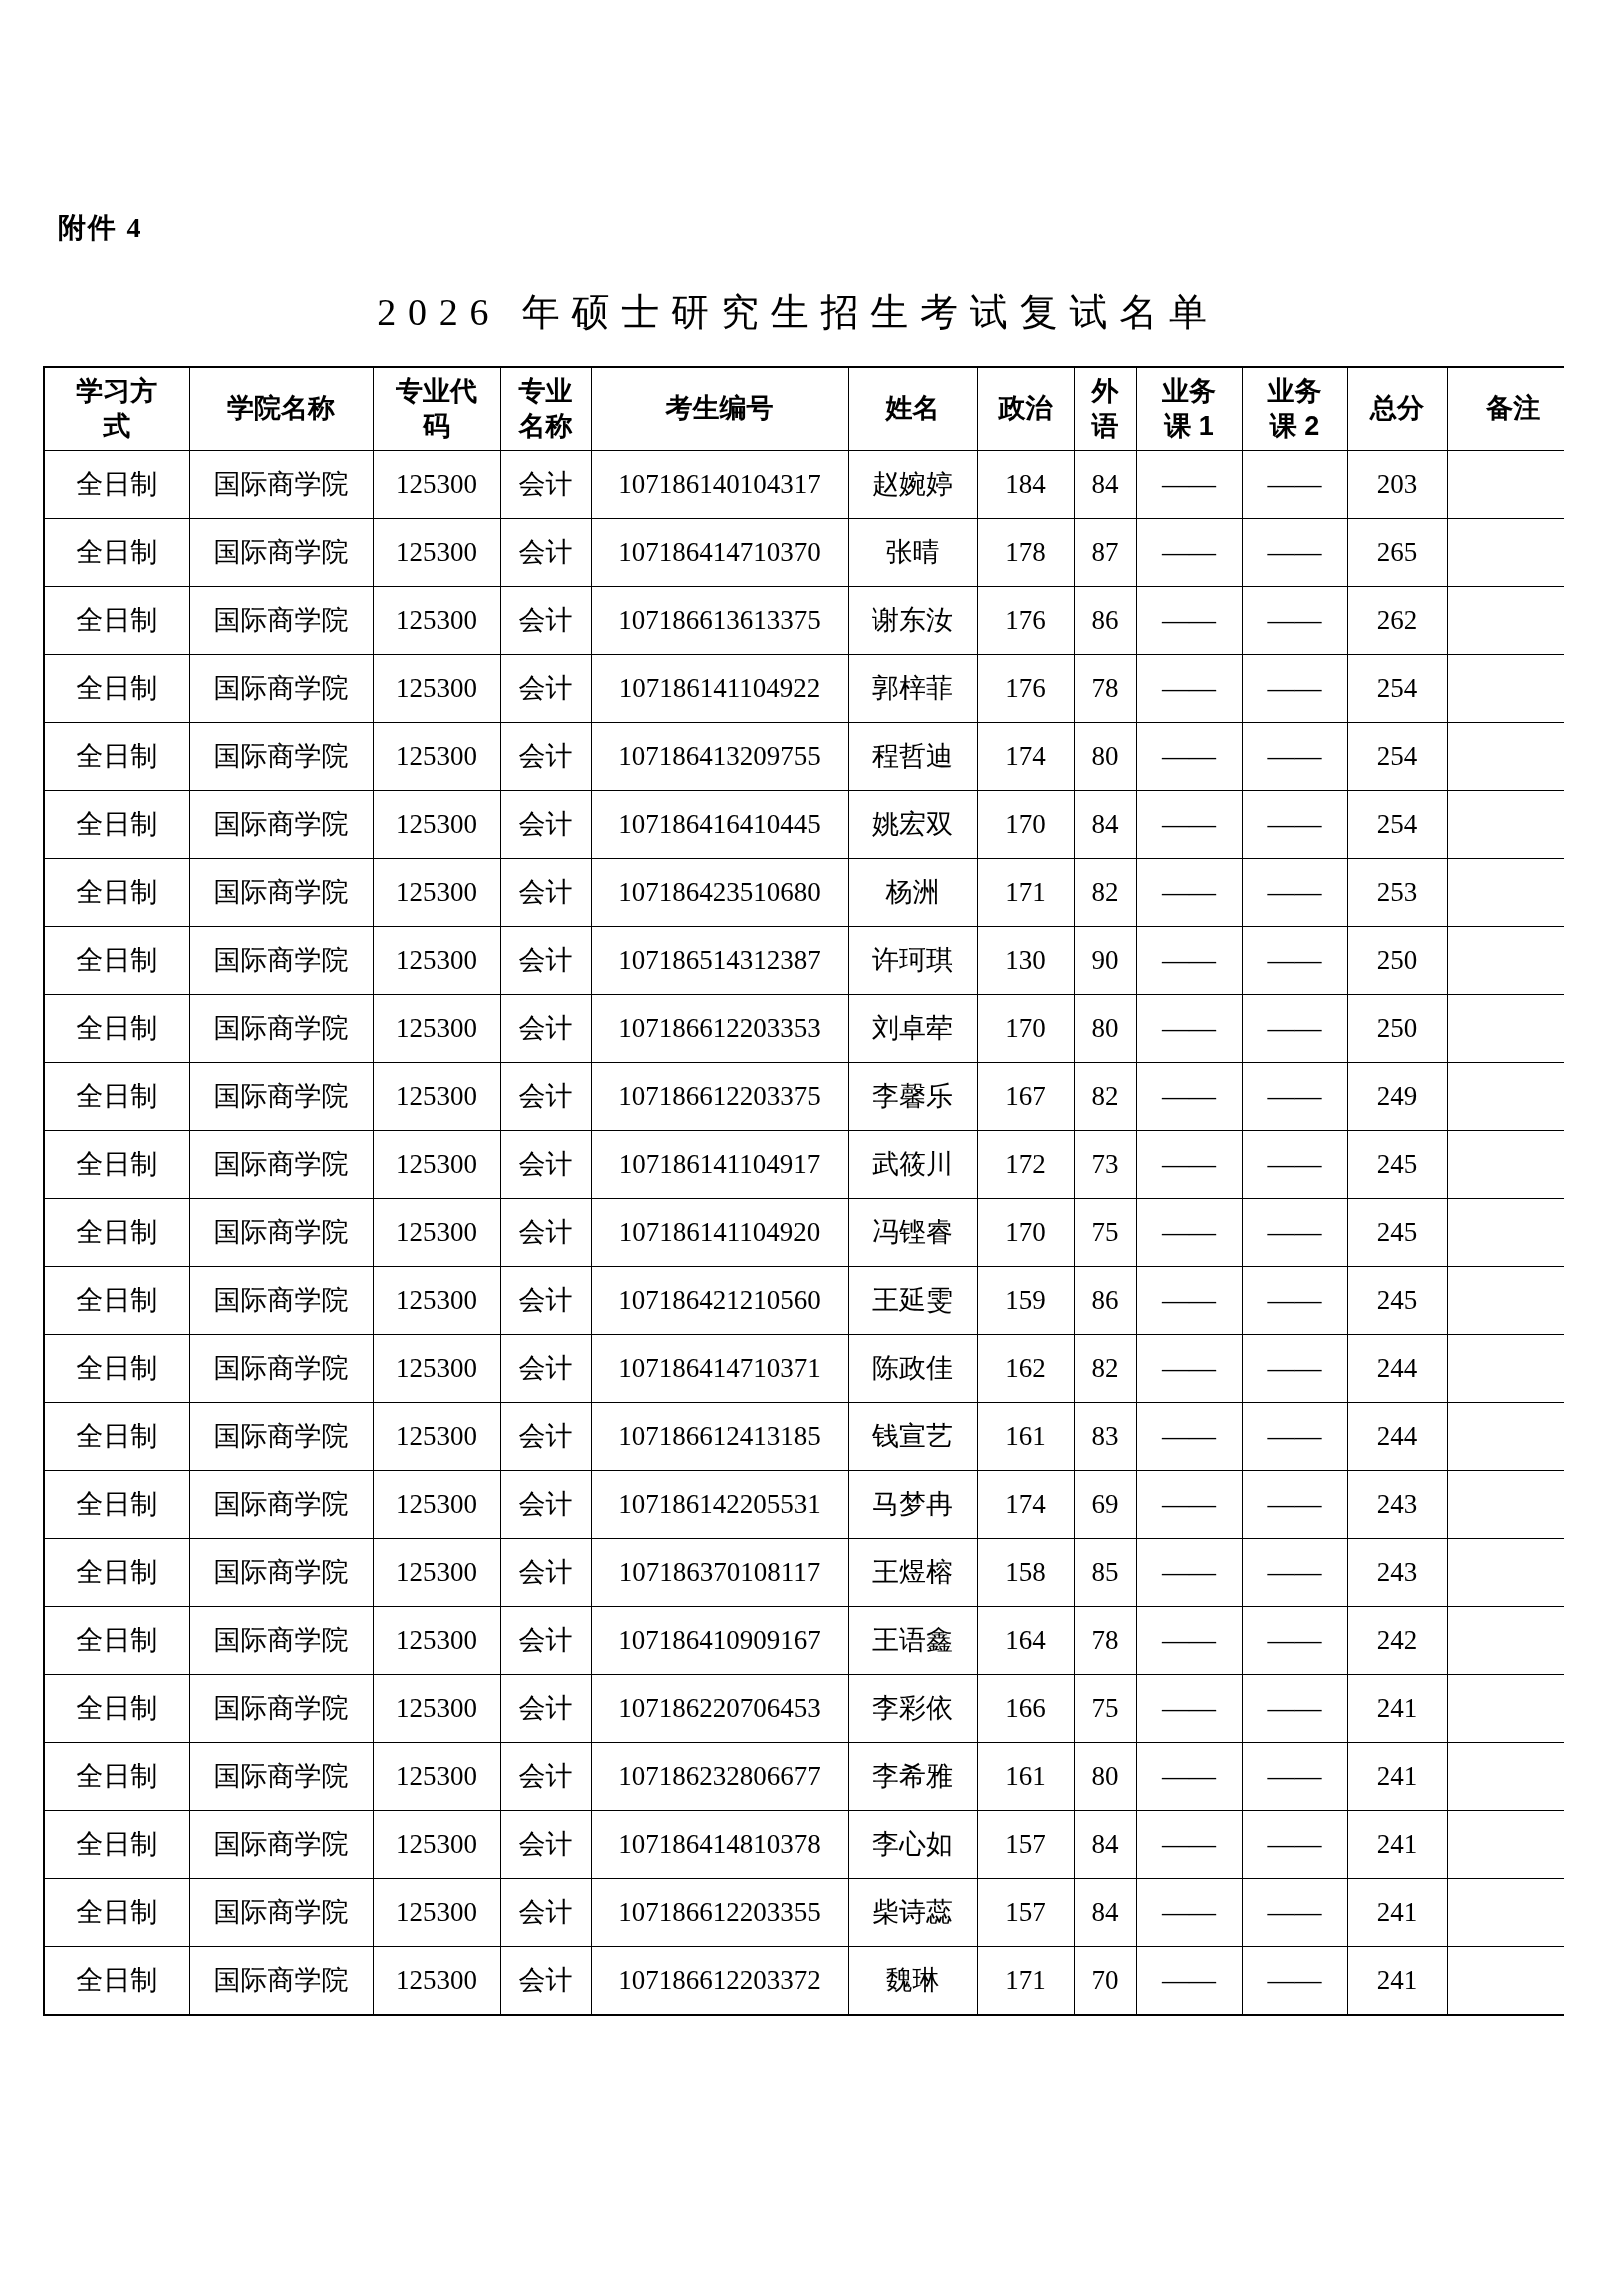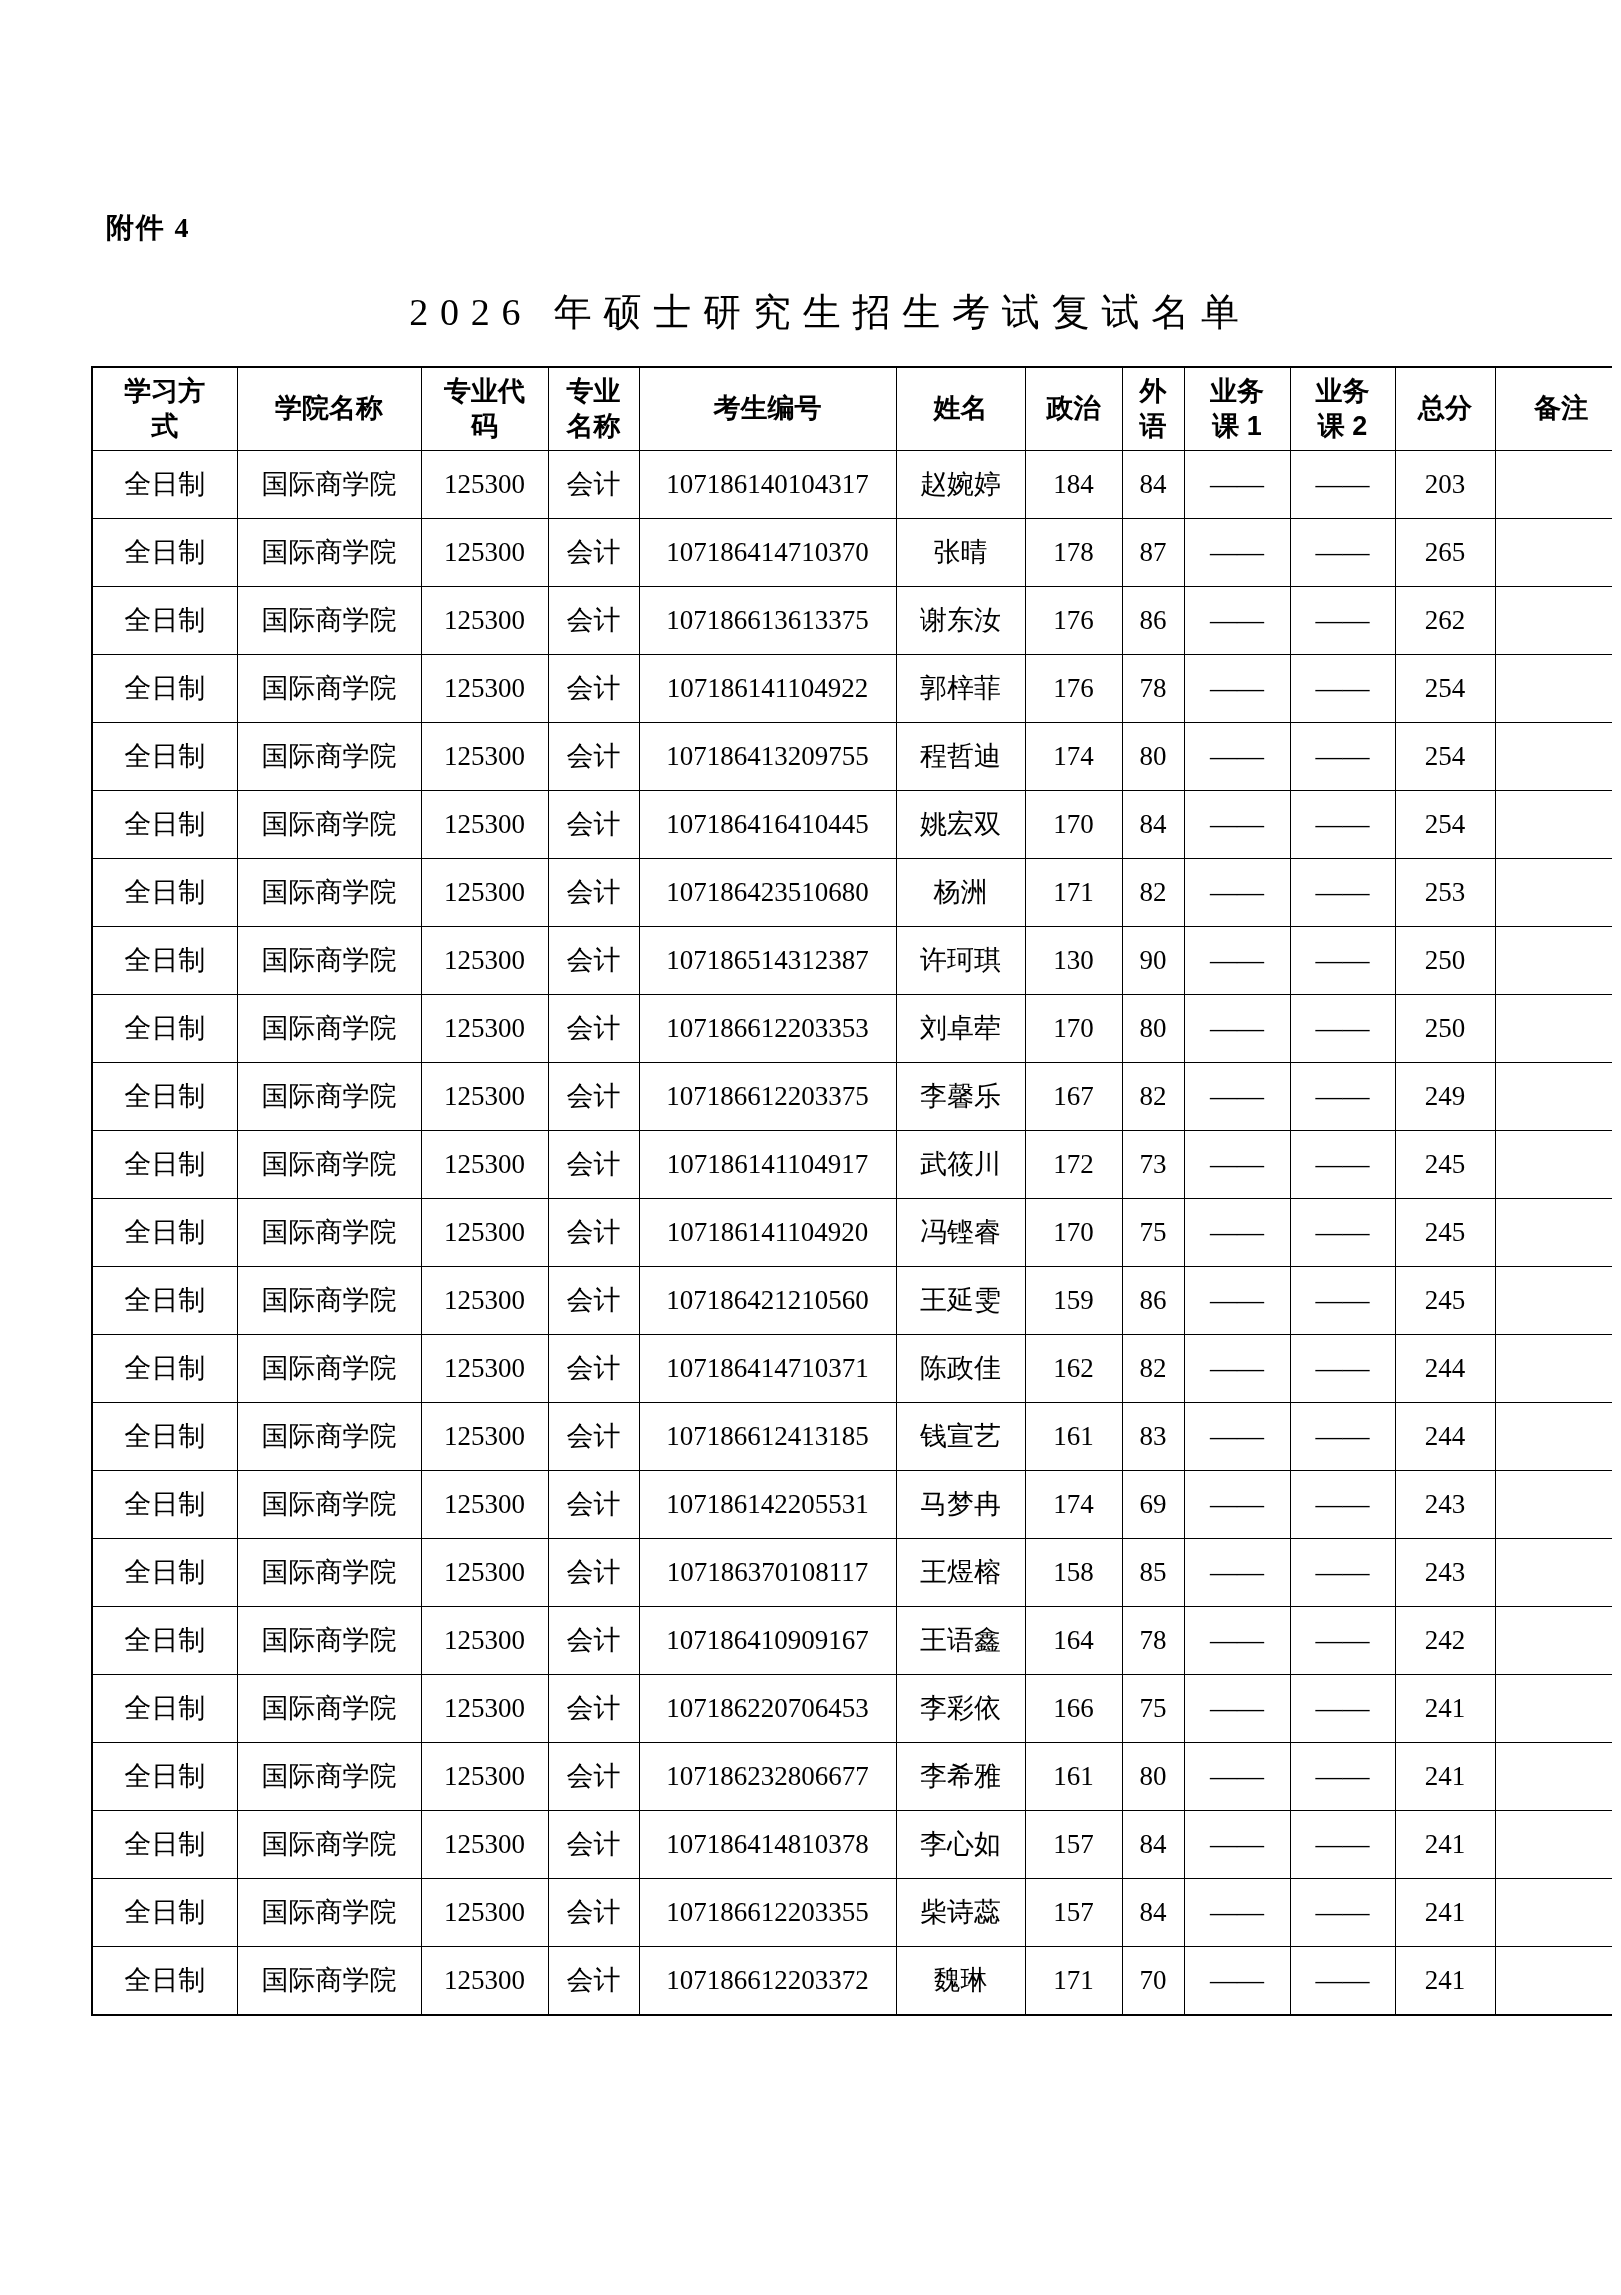--- a/index.html
+++ b/index.html
@@ -4,41 +4,41 @@
 <style>
   html, body { margin: 0; padding: 0; background: #ffffff; }
   .page {
     position: relative;
     width: 1564px;
     height: 2296px;
     background: #ffffff;
     color: #000000;
     font-family: "Liberation Serif", serif;
     overflow: hidden;
-    margin-left: 48px;
   }
   .attachment-label {
     position: absolute;
     left: 58px;
     top: 209px;
     font-size: 28px;
     font-weight: bold;
     letter-spacing: 1.8px;
   }
   .doc-title {
     position: absolute;
     top: 287px;
     left: 0;
     width: 100%;
     margin: 0;
     text-align: center;
     font-size: 38px;
     font-weight: normal;
     letter-spacing: 11.8px;
     white-space: nowrap;
+    padding-left: 16px;
   }
   table.roster-table {
     position: absolute;
     left: 43px;
     top: 366px;
     width: 1536px;
     border-collapse: collapse;
     table-layout: fixed;
     border: 2.7px solid #000000;
   }

